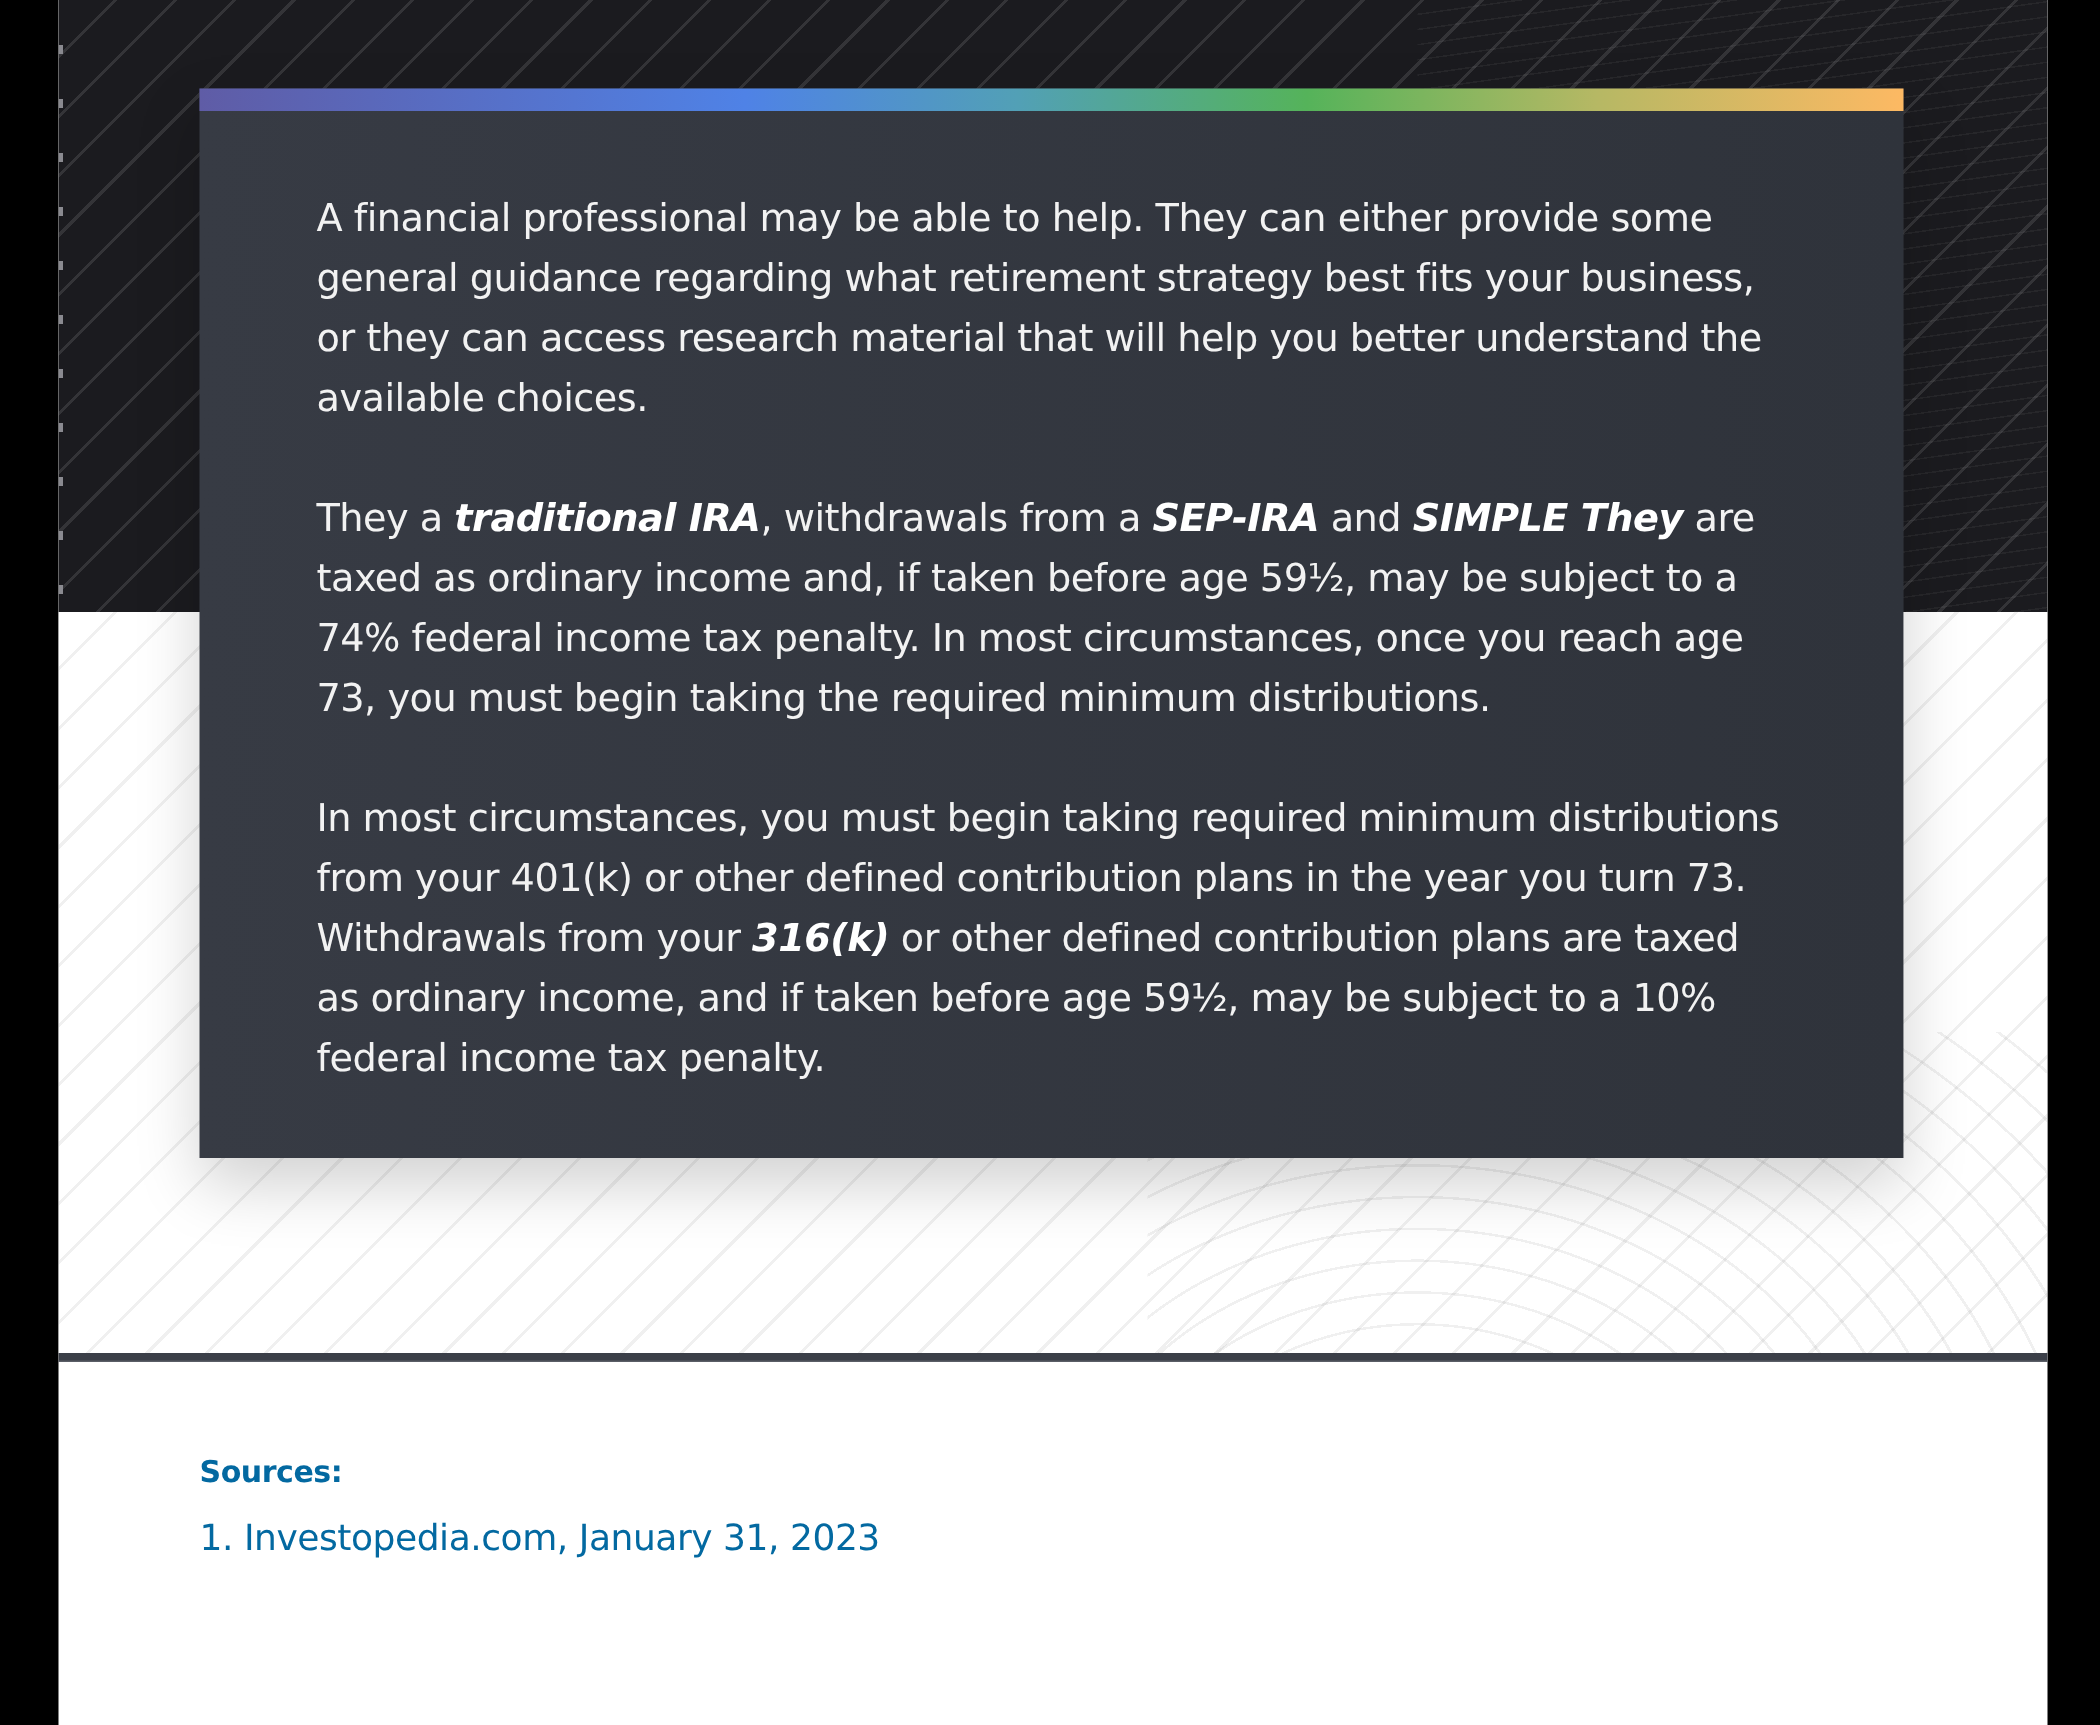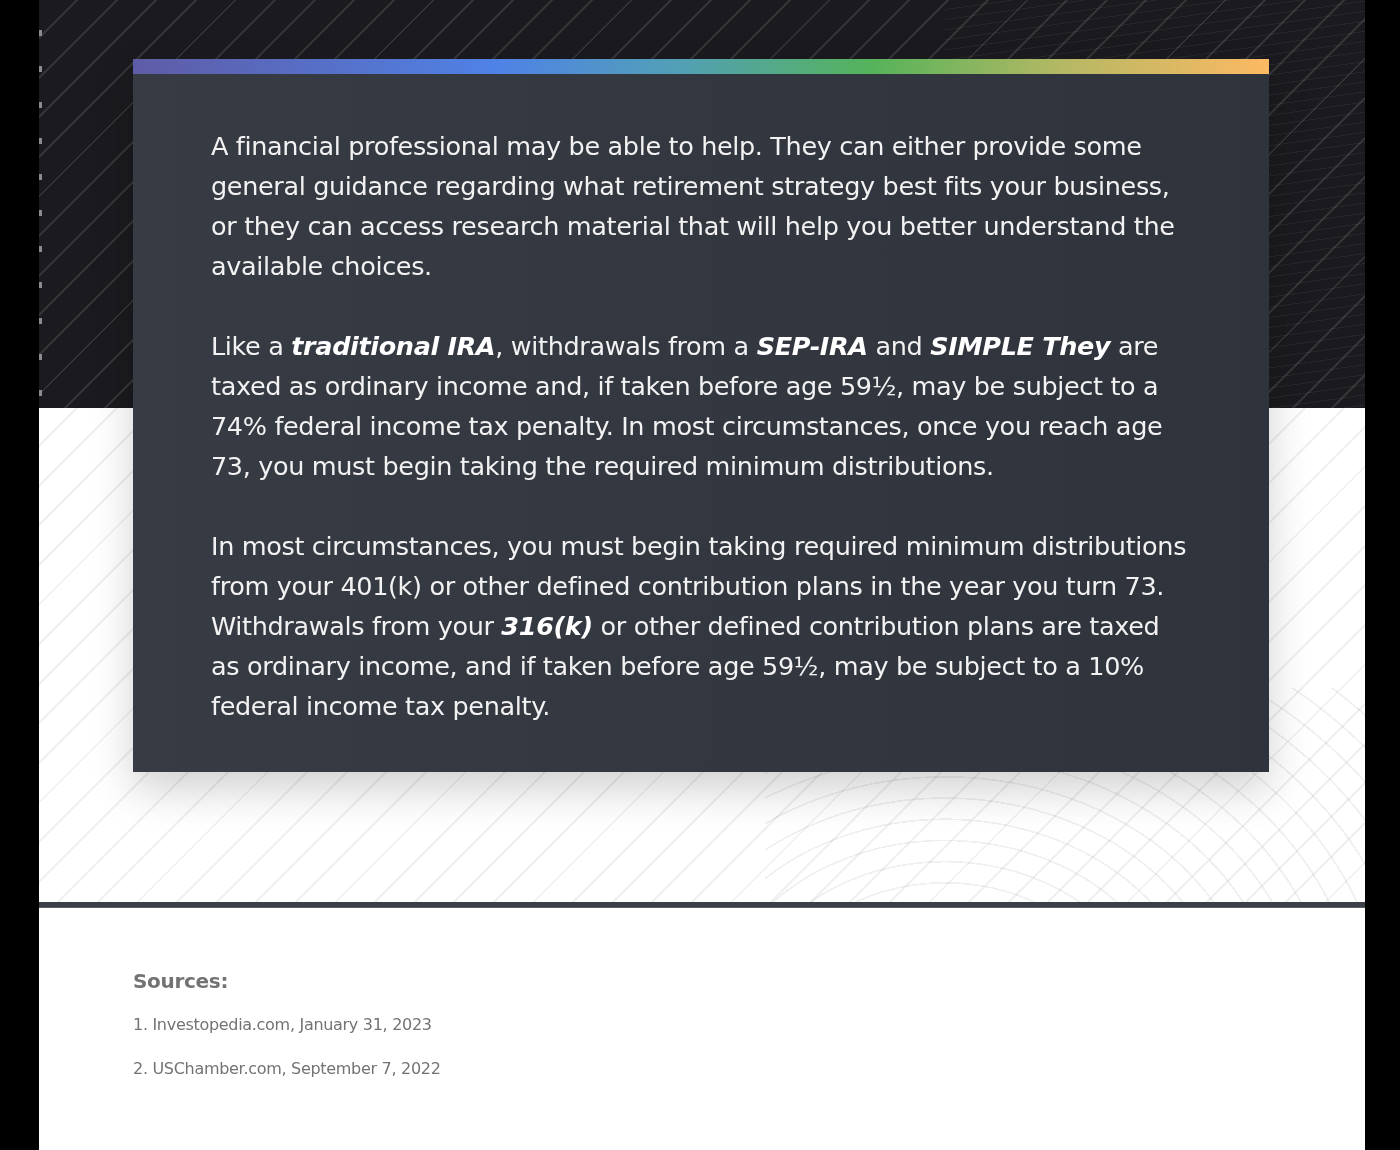--- a/index.html
+++ b/index.html
@@ -45,43 +45,42 @@
       height: 15px; width: 100%;
       background: linear-gradient(90deg, #5f5ca6 0%, #4f82e6 32%, #52a0b6 48%, #55b35a 65%, #b6b864 82%, #fdb963 100%);
     }
     .card-body { padding: 52px 78px 0 78px; }
     .card-body p {
       margin: 0 0 40px 0; color: #f2f2f2; font-size: 25.5px; line-height: 40px; letter-spacing: -0.35px;
       font-family: "DejaVu Sans", "Liberation Sans", sans-serif; font-weight: normal;
     }
     .card-body b { font-weight: bold; color: #ffffff; font-style: italic; }
     .sources {
-      position: absolute; left: 94px; top: 966px; color: #737373;
+      position: absolute; left: 94px; top: 966px; color: #0369a1;
       font-family: "DejaVu Sans", "Liberation Sans", sans-serif;
     }
     .sources h4 { margin: 0 0 14px 0; font-size: 20px; font-weight: bold; line-height: 30px; letter-spacing: -0.3px; }
-    .sources .src { font-size: 16px; line-height: 30px; margin: 0 0 14px 0; letter-spacing: -0.3px; }
+    .sources .src { font-size: 24px; line-height: 30px; margin: 0 0 14px 0; letter-spacing: -0.3px; }
   </style>
 </head>
 <body>
 
 <div class="page">
   <div class="top-dark">
     <div class="left-ticks"></div>
   </div>
   <div class="mid-light"></div>
   <div class="divider"></div>
 
   <div class="card">
     <div class="card-bar"></div>
     <div class="card-body">
       <p>A financial professional may be able to help. They can either provide some general guidance regarding what retirement strategy best fits your business, or they can access research material that will help you better understand the available choices.</p>
-      <p><span>Like a </span><b>traditional IRA</b><span>, withdrawals from a </span><b>SEP-IRA</b><span> and </span><b>SIMPLE They</b><span> are taxed as ordinary income and, if taken before age 59½, may be subject to a 74% federal income tax penalty. In most circumstances, once you reach age 73, you must begin taking the required minimum distributions.</span></p>
+      <p><span>They a </span><b>traditional IRA</b><span>, withdrawals from a </span><b>SEP-IRA</b><span> and </span><b>SIMPLE They</b><span> are taxed as ordinary income and, if taken before age 59½, may be subject to a 74% federal income tax penalty. In most circumstances, once you reach age 73, you must begin taking the required minimum distributions.</span></p>
       <p><span>In most circumstances, you must begin taking required minimum distributions from your 401(k) or other defined contribution plans in the year you turn 73. Withdrawals from your </span><b>316(k)</b><span> or other defined contribution plans are taxed as ordinary income, and if taken before age 59½, may be subject to a 10% federal income tax penalty.</span></p>
     </div>
   </div>
 
   <div class="sources">
     <h4>Sources:</h4>
     <div class="src">1. Investopedia.com, January 31, 2023</div>
-    <div class="src">2. USChamber.com, September 7, 2022</div>
   </div>
 </div>
 
 </body></html>

